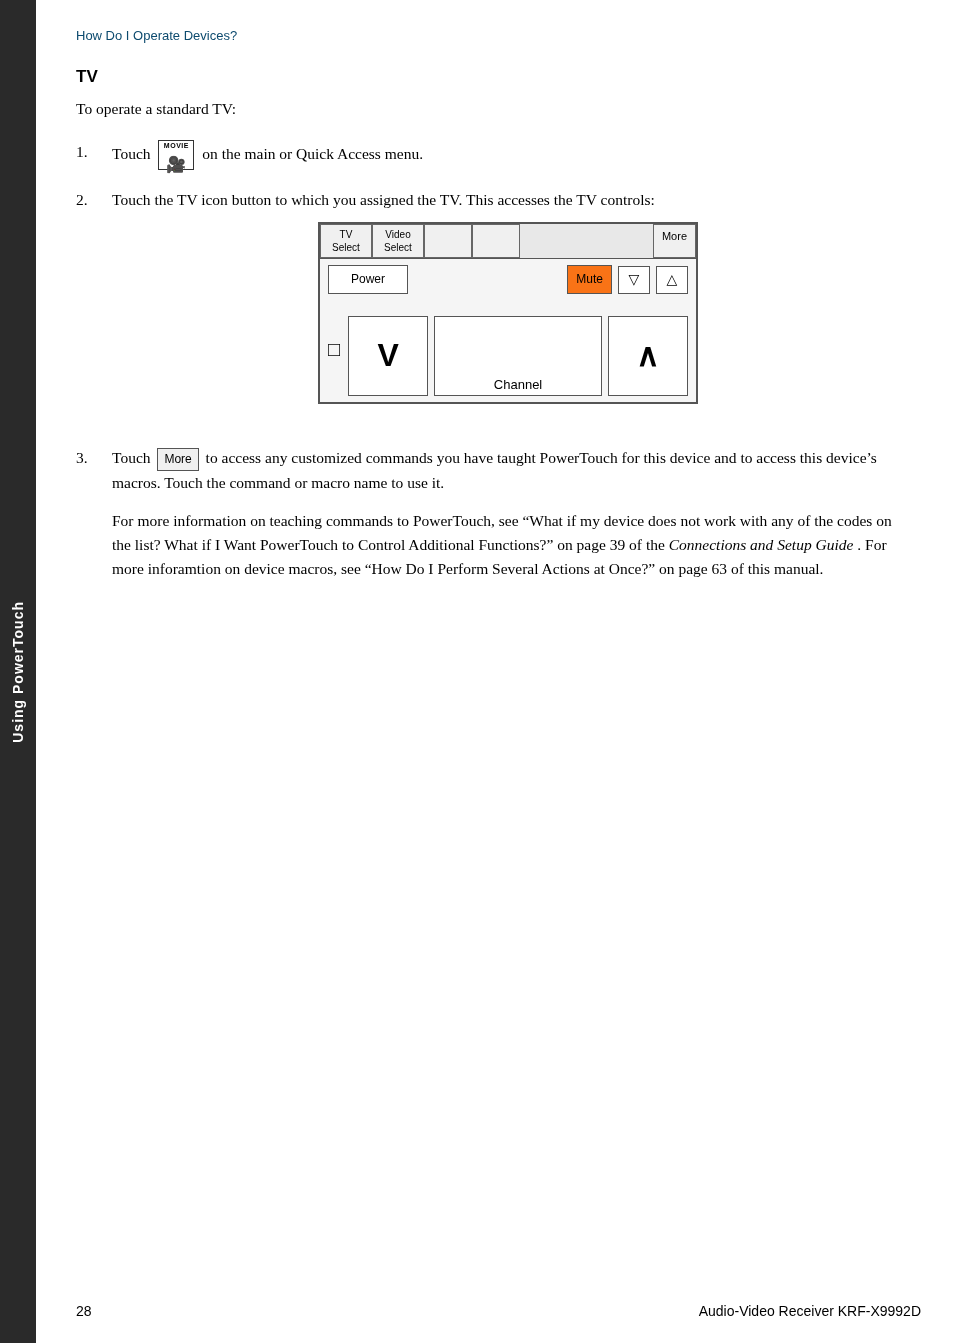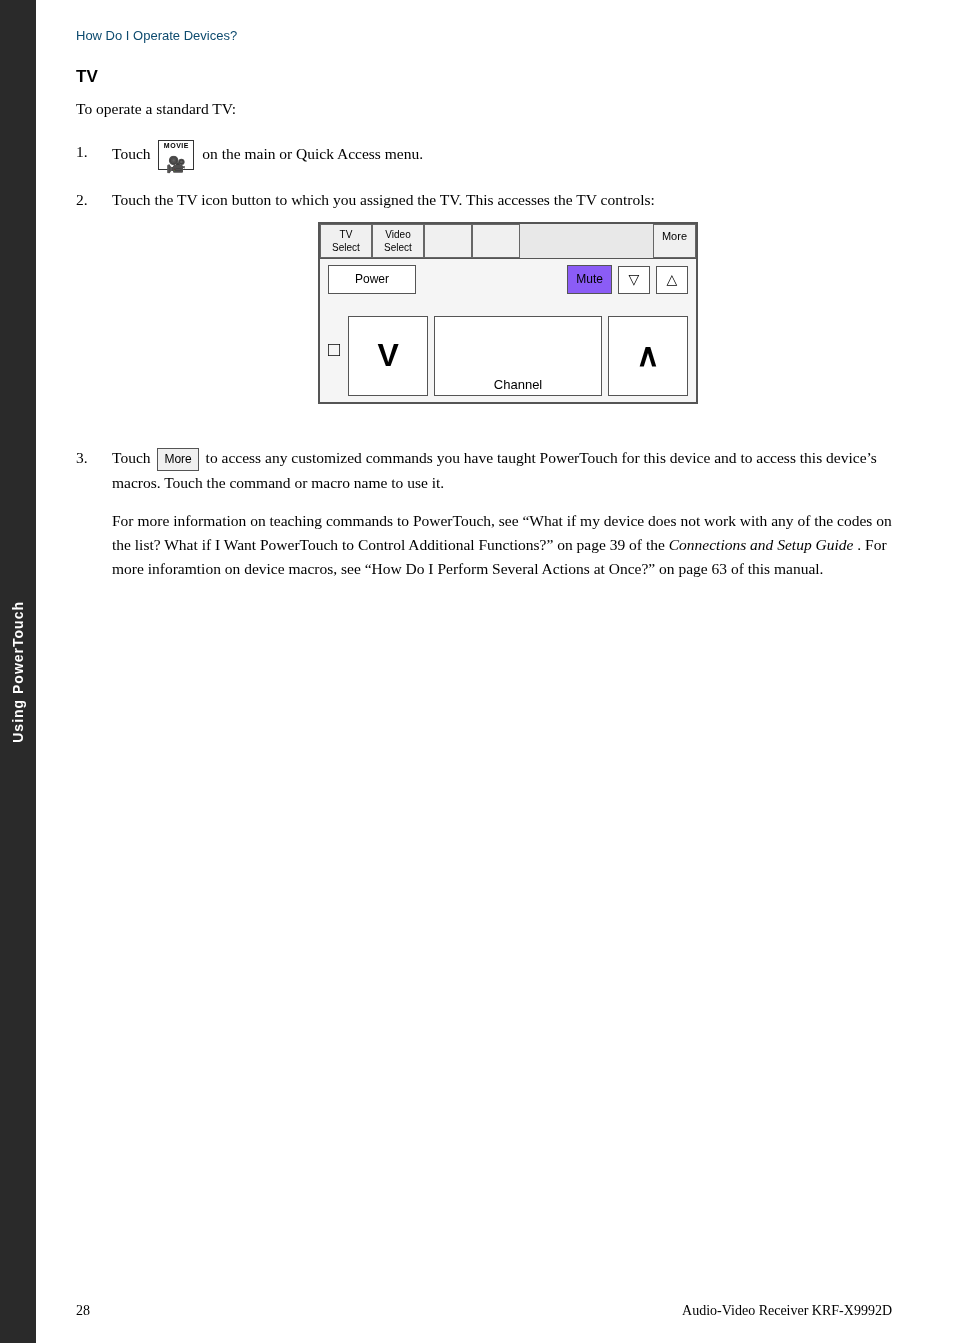--- a/index.html
+++ b/index.html
@@ -205,29 +205,29 @@
       gap: 6px;
       margin-bottom: 8px;
       align-items: center;
     }
 
     .remote-power-btn {
       border: 1px solid #555;
       padding: 4px 0;
       font-size: 12px;
       background: #fff;
-      width: 88px;
+      width: 80px;
       text-align: center;
     }
 
     .remote-mute-btn {
       border: 1px solid #555;
       padding: 4px 8px;
       font-size: 12px;
-      background: #8b5cf6;
+      background: #f97316;
       margin-left: auto;
       text-align: center;
     }
 
     .remote-vol-down {
       border: 1px solid #555;
       width: 32px;
       height: 28px;
       display: flex;
       align-items: center;
@@ -313,26 +313,26 @@
 
     .italic-text {
       font-style: italic;
     }
 
     
     .page-footer {
       position: absolute;
       bottom: 24px;
       left: 40px;
-      right: 62px;
+      right: 33px;
       display: flex;
       justify-content: space-between;
       align-items: flex-end;
       font-size: 14px;
-      font-family: Liberation Serif, serif;
+      font-family: Liberation Sans, sans-serif;
     }
 
     .page-number {
       font-size: 14px;
     }
 
     .product-name {
       font-size: 14px;
     }
   </style>

